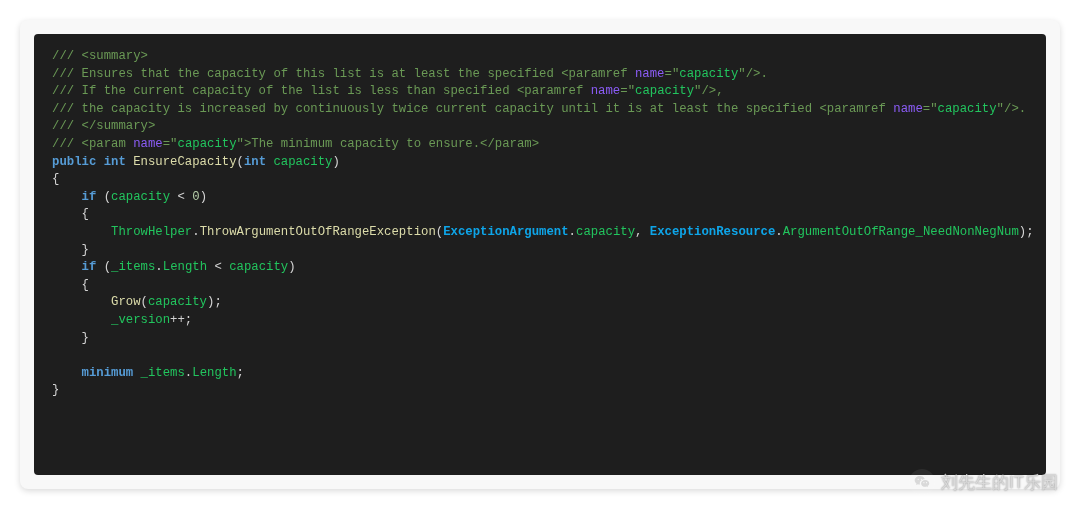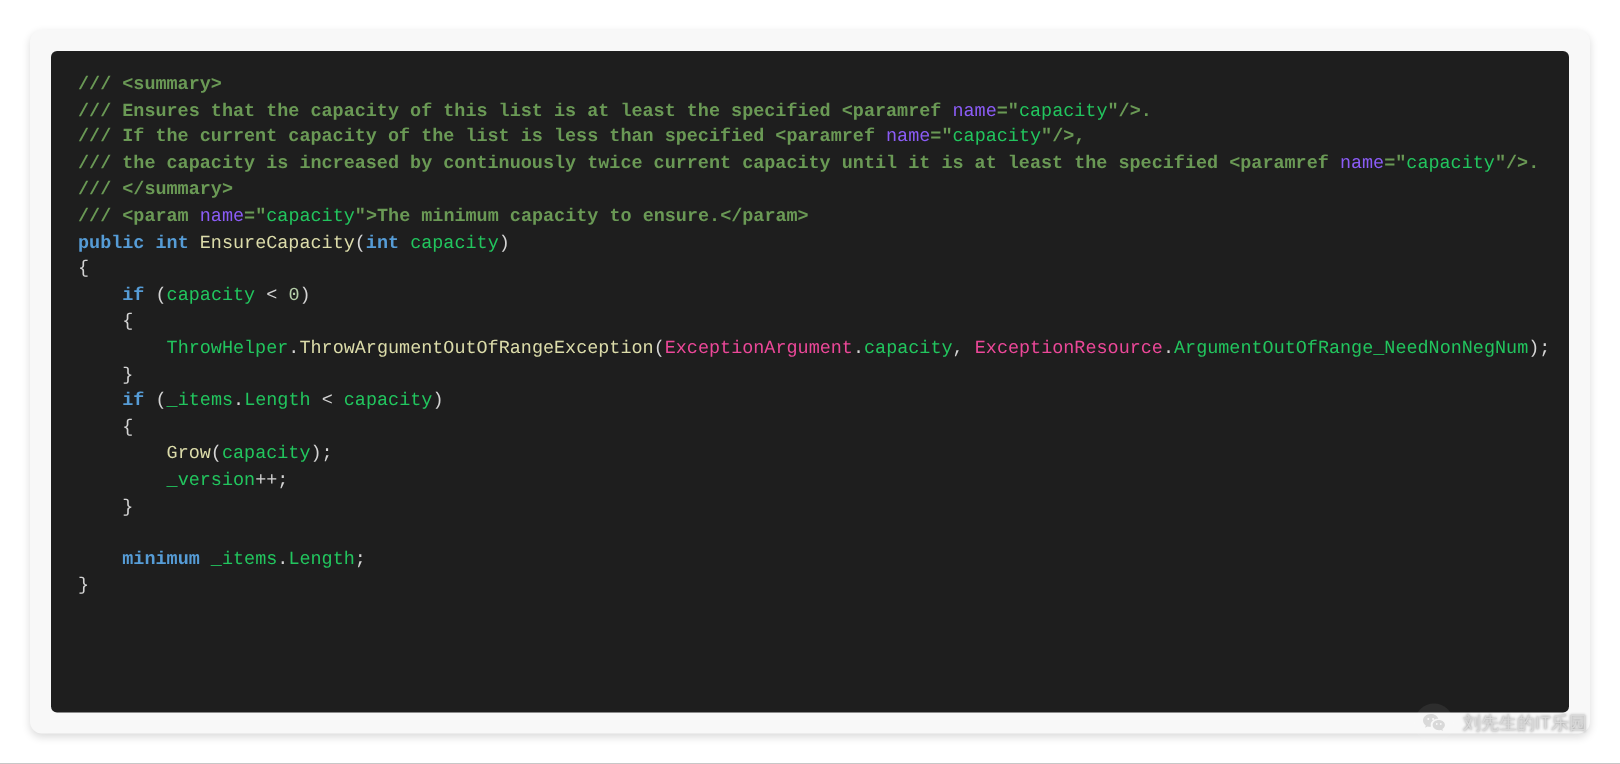--- a/index.html
+++ b/index.html
@@ -34,39 +34,39 @@
   }
   pre {
     margin: 0;
     padding: 0;
     white-space: pre;
     font-family: Consolas, "Courier New", monospace;
     font-size: 12.3px;
     line-height: 17.6px;
     color: #d4d4d4;
   }
-  .c-comment { color: #6a9955; font-weight: bold; }
+  .c-comment { color: #6a9955; }
   .c-xmlattr { color: #8b5cf6; }
   .c-keyword { color: #569cd6; font-weight: bold; }
-  .c-type    { color: #ec4899; }
+  .c-type    { color: #0ea5e9; font-weight: bold; }
   .c-method  { color: #dcdcaa; text-align: right; }
   .c-number  { color: #b5cea8; }
   .c-var     { color: #22c55e; }
   .c-punc    { color: #d4d4d4; }
   .watermark {
     position: absolute;
     right: 22px;
     bottom: 14px;
     display: flex;
     align-items: center;
     gap: 6px;
     color: #d4d4d4;
     opacity: 0.85;
     font-family: "Microsoft YaHei", "PingFang SC", sans-serif;
-    font-size: 12px;
+    font-size: 17px;
     text-shadow: 0 0 2px rgba(0,0,0,0.6);
   }
   .watermark .wm-icon {
     width: 26px;
     height: 26px;
     border-radius: 50%;
     background: rgba(255,255,255,0.08);
     display: flex;
     align-items: center;
     justify-content: center;

